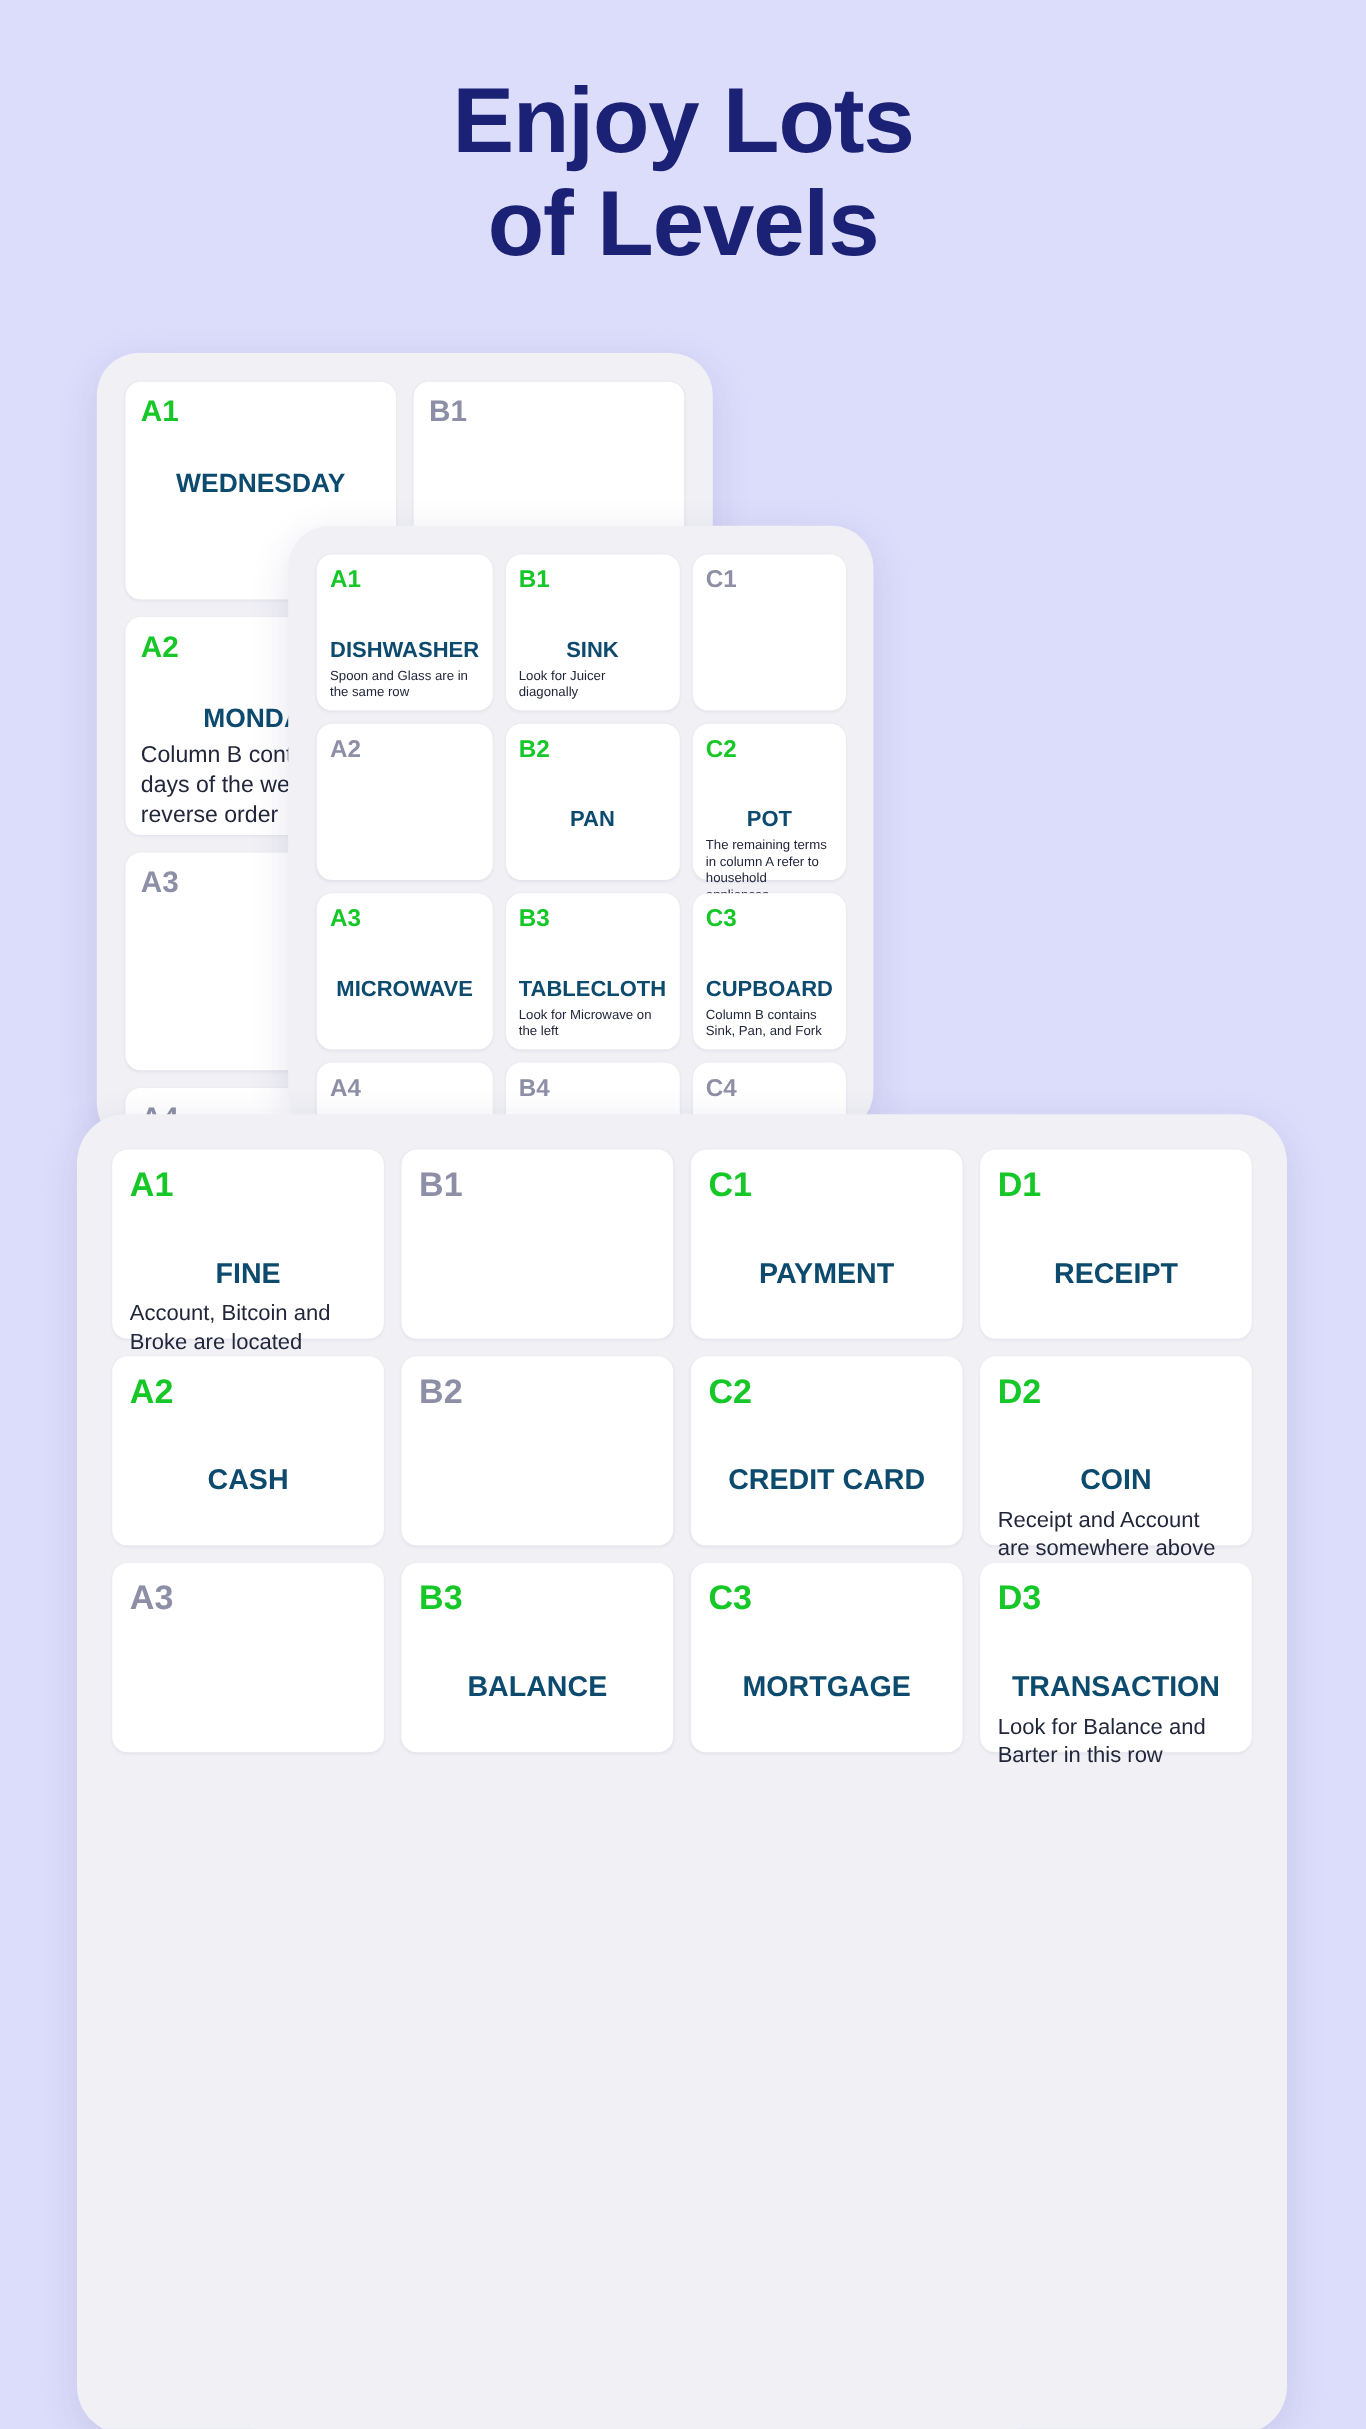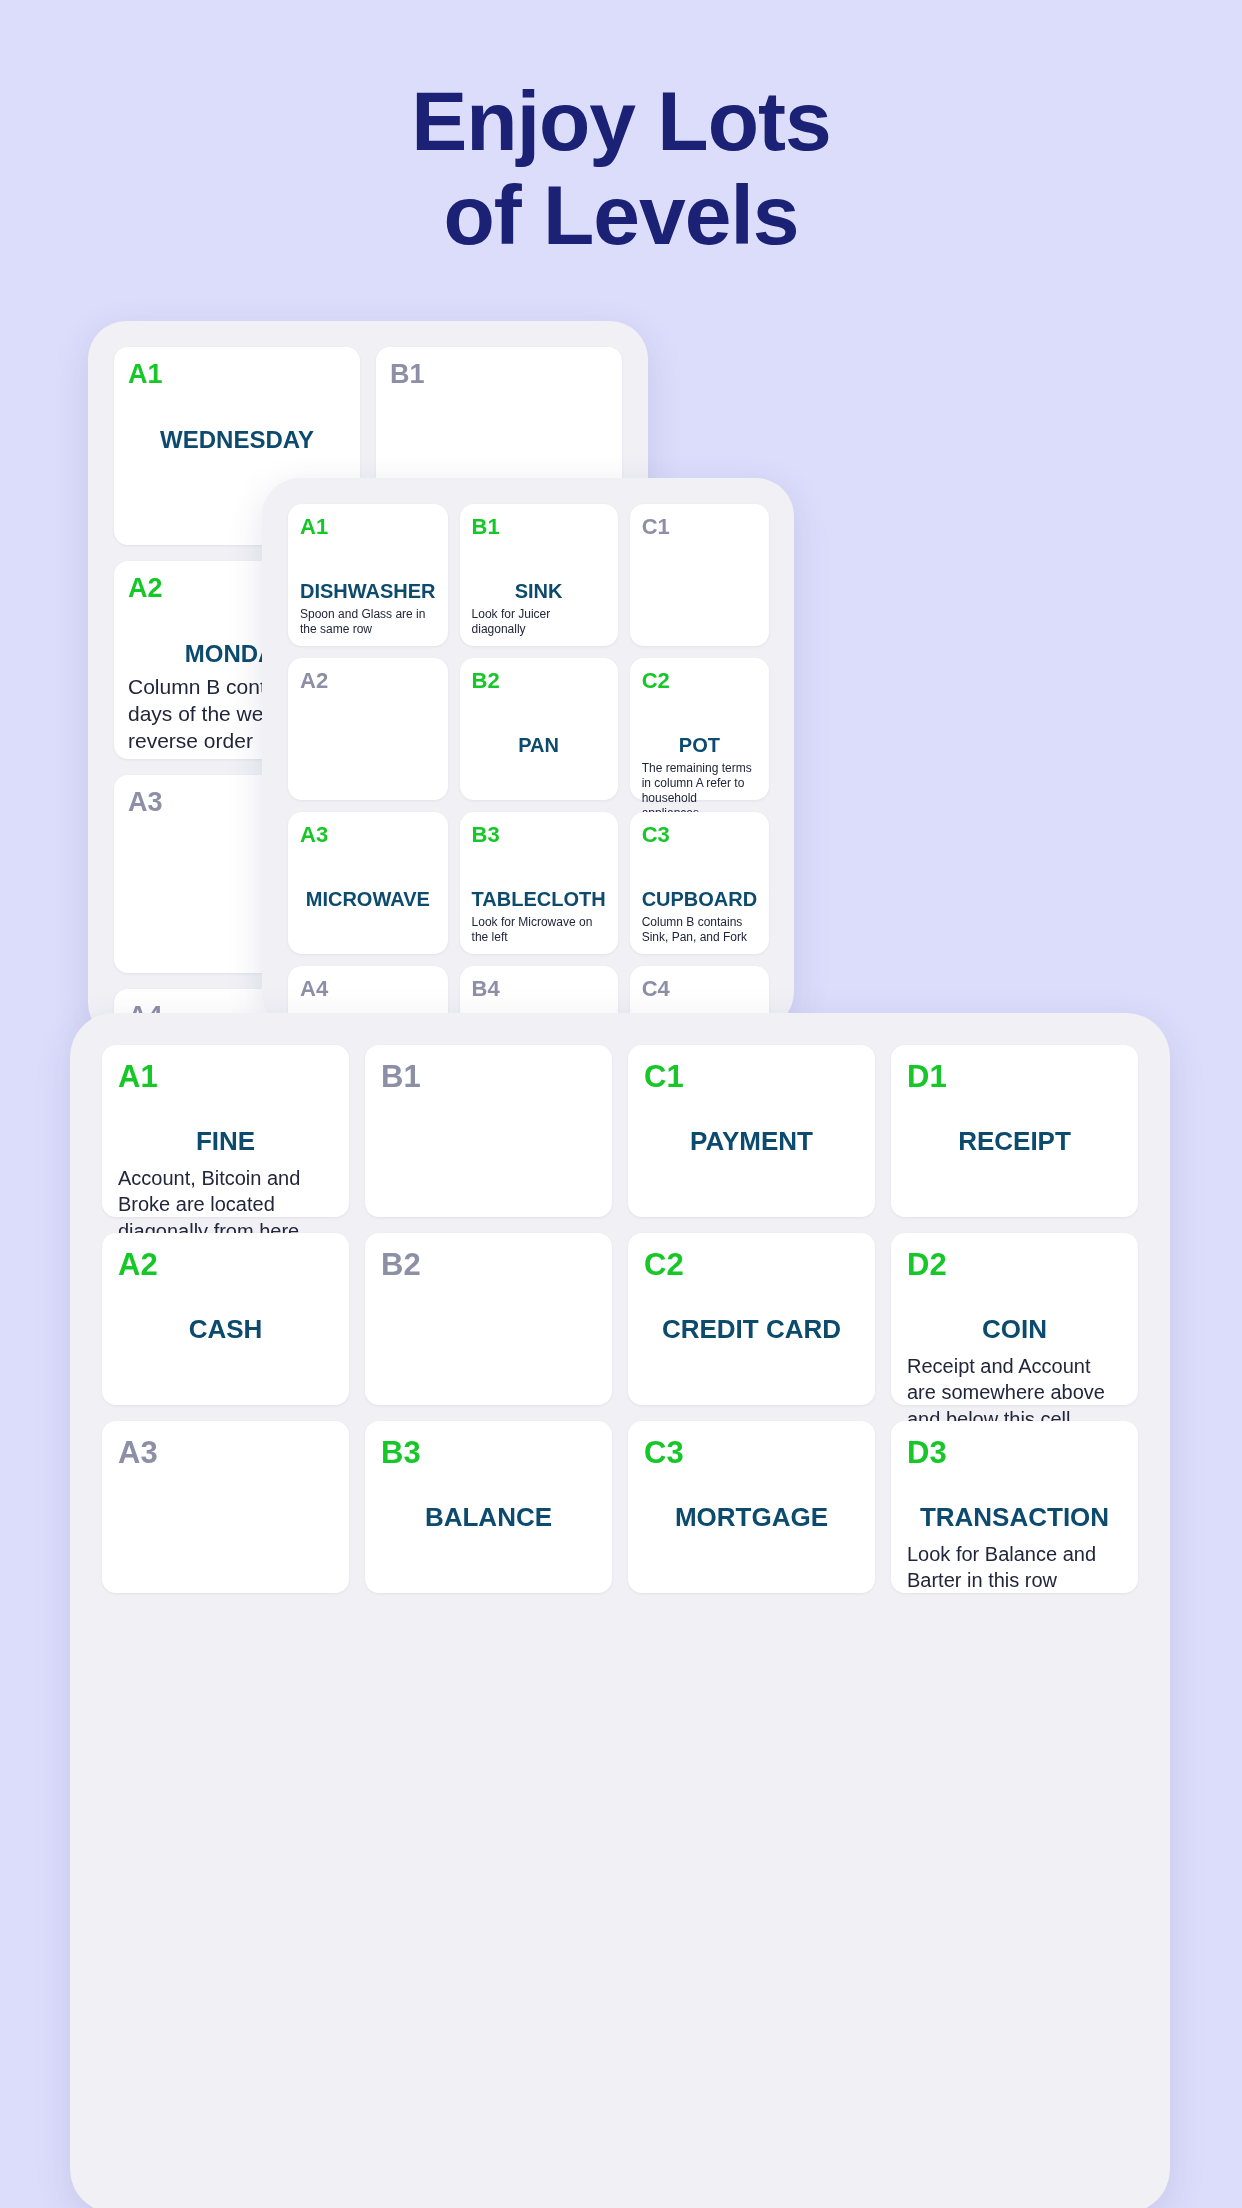--- a/index.html
+++ b/index.html
@@ -12,21 +12,21 @@
   body {
     background: #dcdcfb;
     font-family: "Liberation Sans", sans-serif;
     overflow: hidden;
     position: relative;
   }
 
   
   .headline {
     position: absolute;
-    top: 74px;
+    top: 62px;
     left: 0;
     width: 1242px;
     text-align: center;
     color: #1b2175;
     font-size: 84px;
     font-weight: 700;
     line-height: 1.12;
     letter-spacing: -1px;
   }
   .headline .line { display: block; }
@@ -112,21 +112,21 @@
   
   .card-2 .cell { padding: 12px 12px 10px; height: 142px; }
   .card-2 .coord { font-size: 22px; margin-bottom: 2px; }
   .card-2 .word  { font-size: 20px; margin-top: 40px; }
   .card-2 .hint  { font-size: 12px; line-height: 1.26; margin-top: 4px; }
   .card-2 .grid  { gap: 12px; }
 
   
   .card-3 .cell { padding: 16px 16px 14px; height: 172px; }
   .card-3 .coord { font-size: 31px; margin-bottom: 4px; }
-  .card-3 .word  { font-size: 26px; margin-top: 30px; }
+  .card-3 .word  { font-size: 26px; margin-top: 46px; }
   .card-3 .hint  { font-size: 20px; line-height: 1.32; margin-top: 8px; }
   .card-3 .grid  { gap: 16px; }
 </style>
 </head>
 <body>
 
 <h1 class="headline">
   <span class="line">Enjoy Lots</span>
   <span class="line">of Levels</span>
 </h1>

